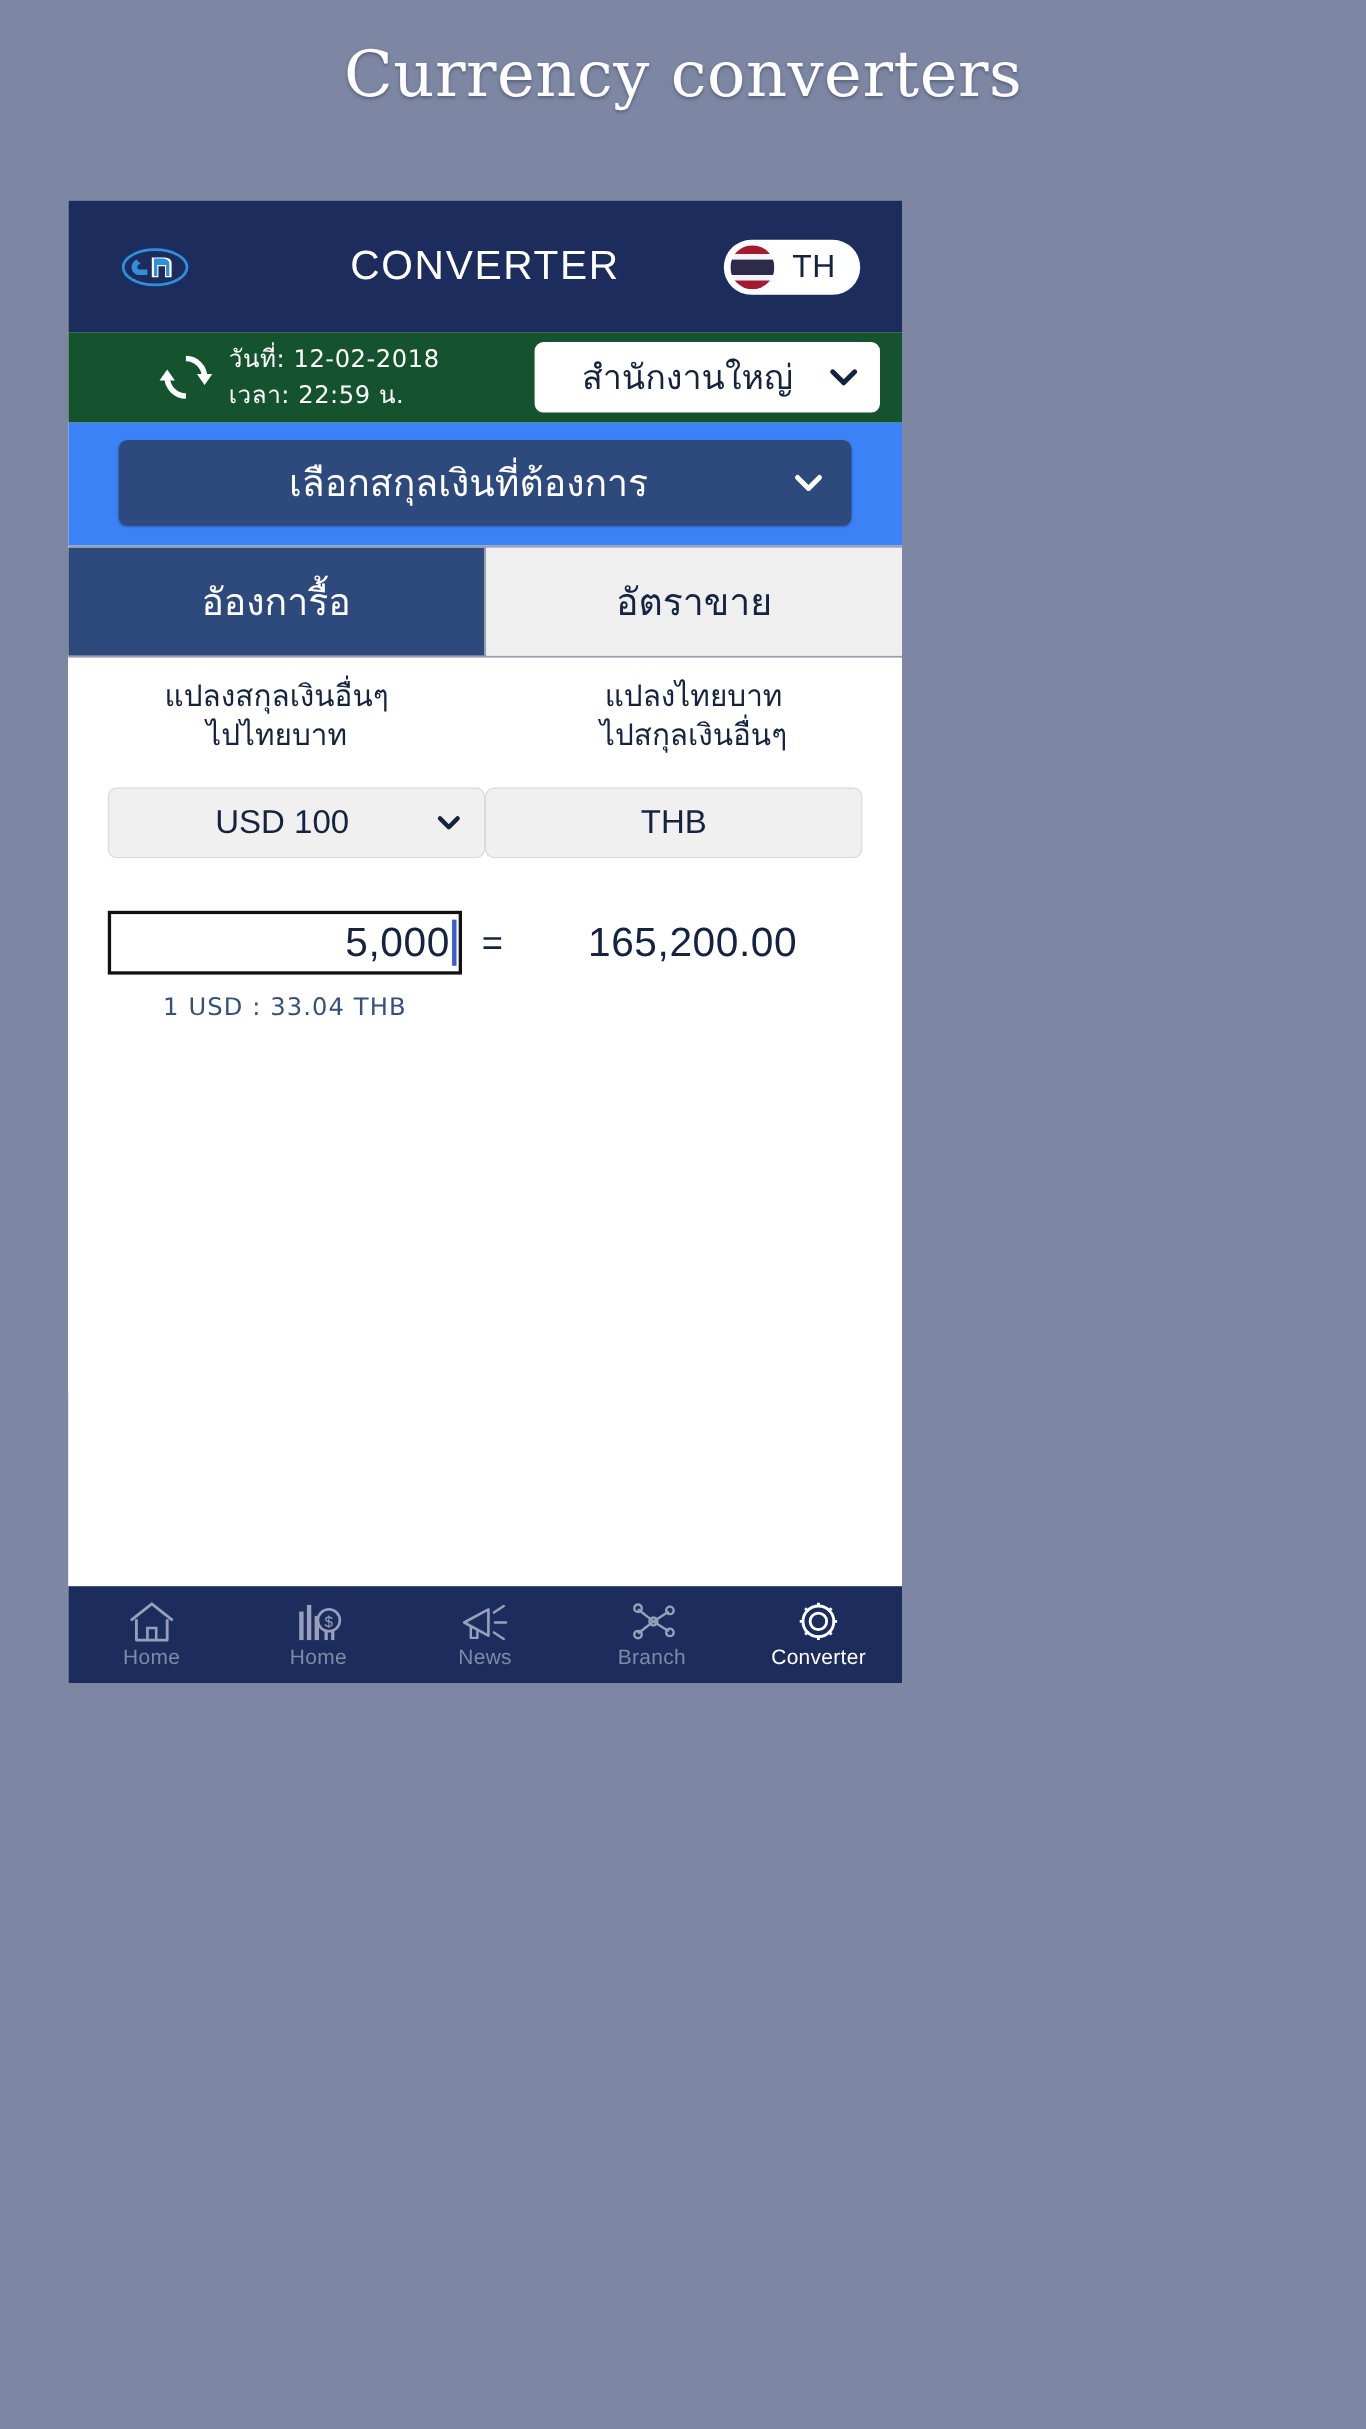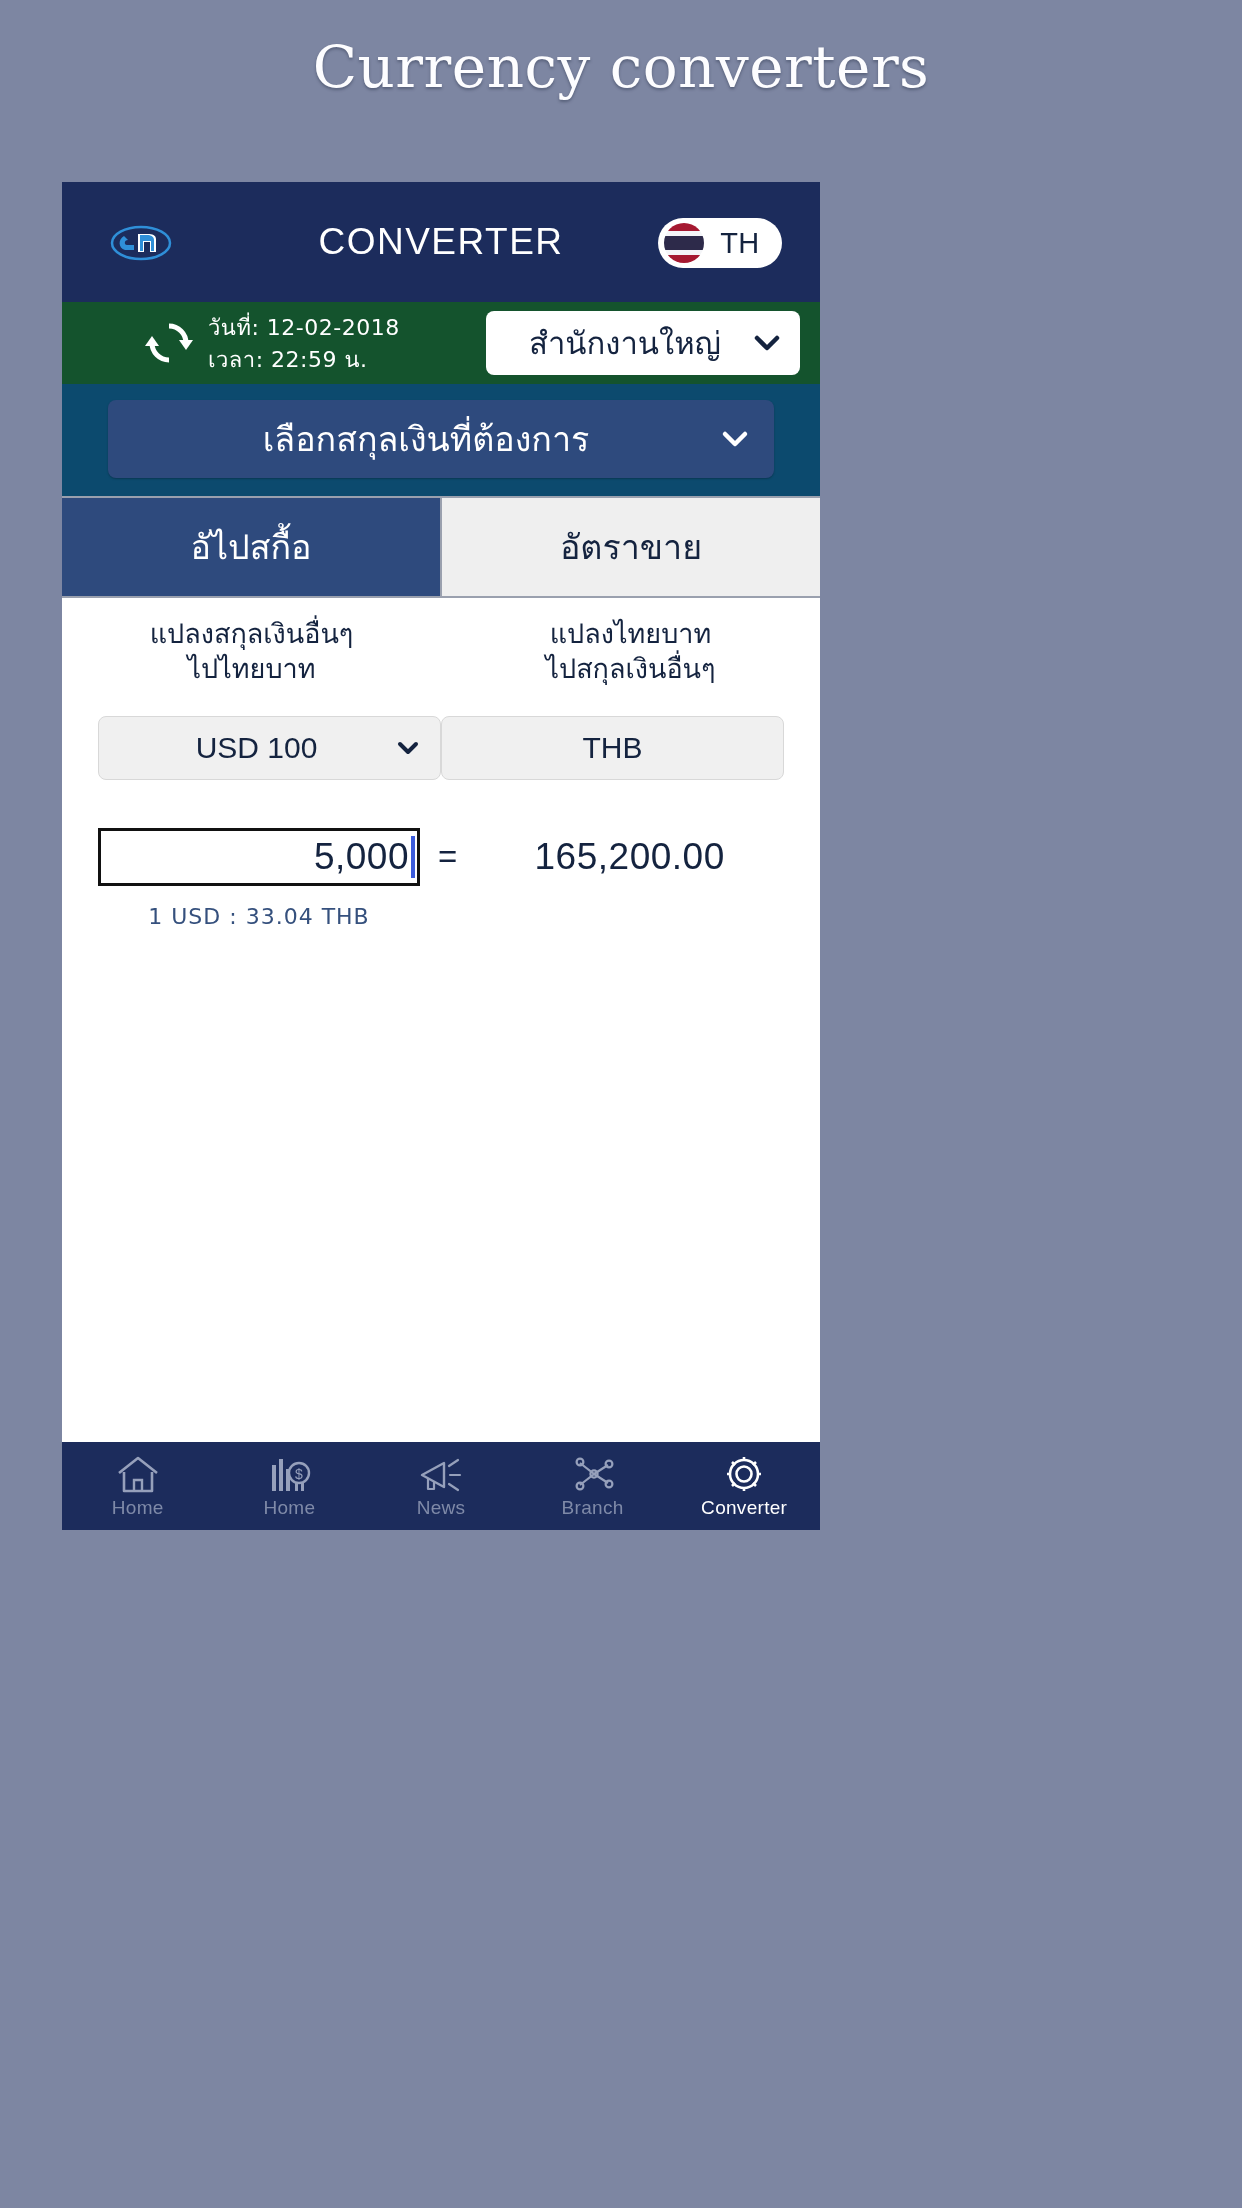--- a/index.html
+++ b/index.html
@@ -150,21 +150,21 @@
   }
   .chev {
     width: 34px;
     height: 34px;
     margin-right: 16px;
     flex: 0 0 auto;
   }
 
   
   .picker-wrap {
-    background: #0c4a6e;
+    background: #3b82f6;
     padding: 16px 0 18px 0;
     display: flex;
     justify-content: center;
   }
   .currency-picker {
     width: 666px;
     height: 78px;
     background: #2e4a7d;
     border-radius: 8px;
     display: flex;
@@ -389,21 +389,21 @@
       <span class="chev-w">
         <svg viewBox="0 0 34 34" width="34" height="34">
           <path d="M7 12 L17 22 L27 12" fill="none" stroke="#ffffff" stroke-width="4.5" stroke-linecap="round" stroke-linejoin="round"></path>
         </svg>
       </span>
     </div>
   </div>
 
   <div class="tabs">
     <div class="tab active">
-      <span>อัไปสกื้อ</span>
+      <span>อัองการื้อ</span>
     </div>
     <div class="tab inactive">
       <span>อัตราขาย</span>
     </div>
   </div>
 
   <div class="body-area">
 
     <div class="col-heads">
       <div class="col-head">

